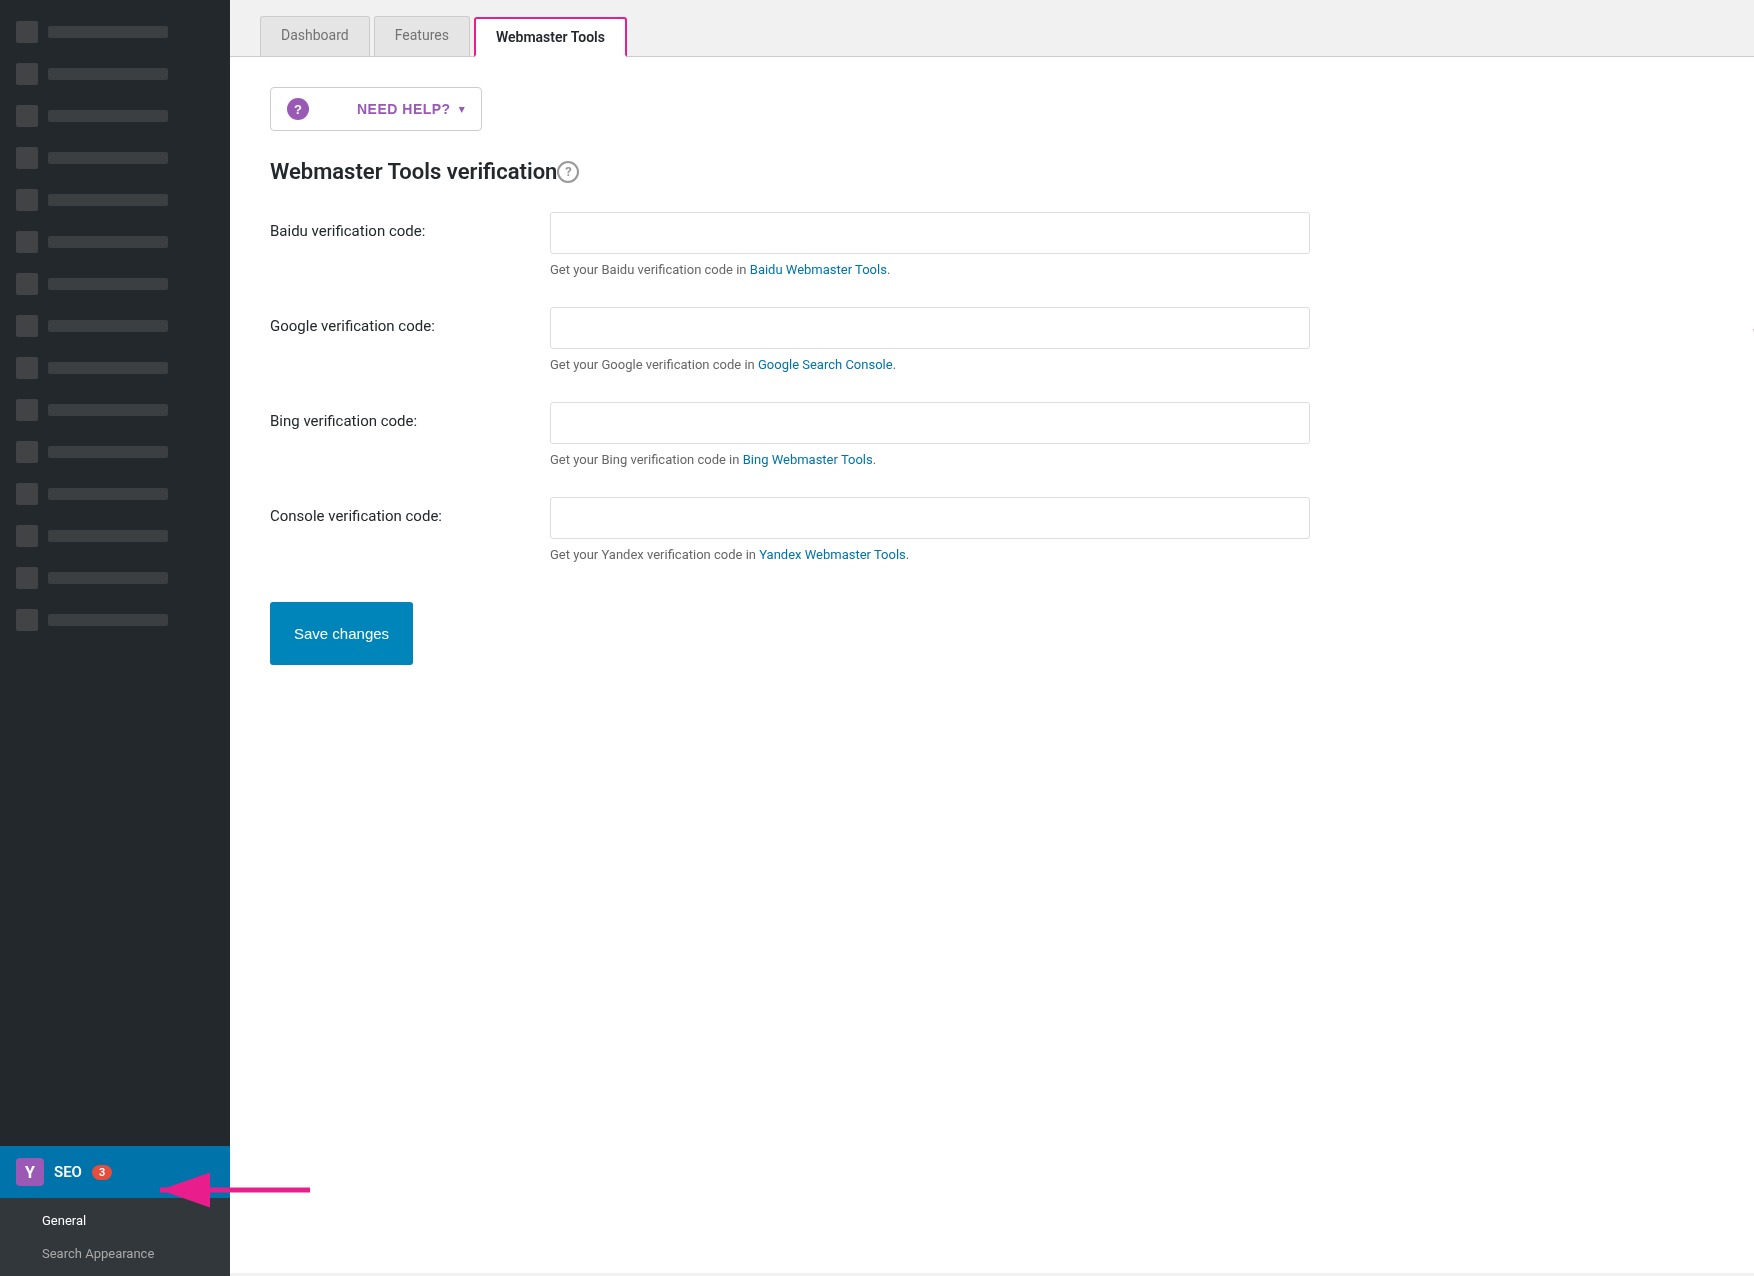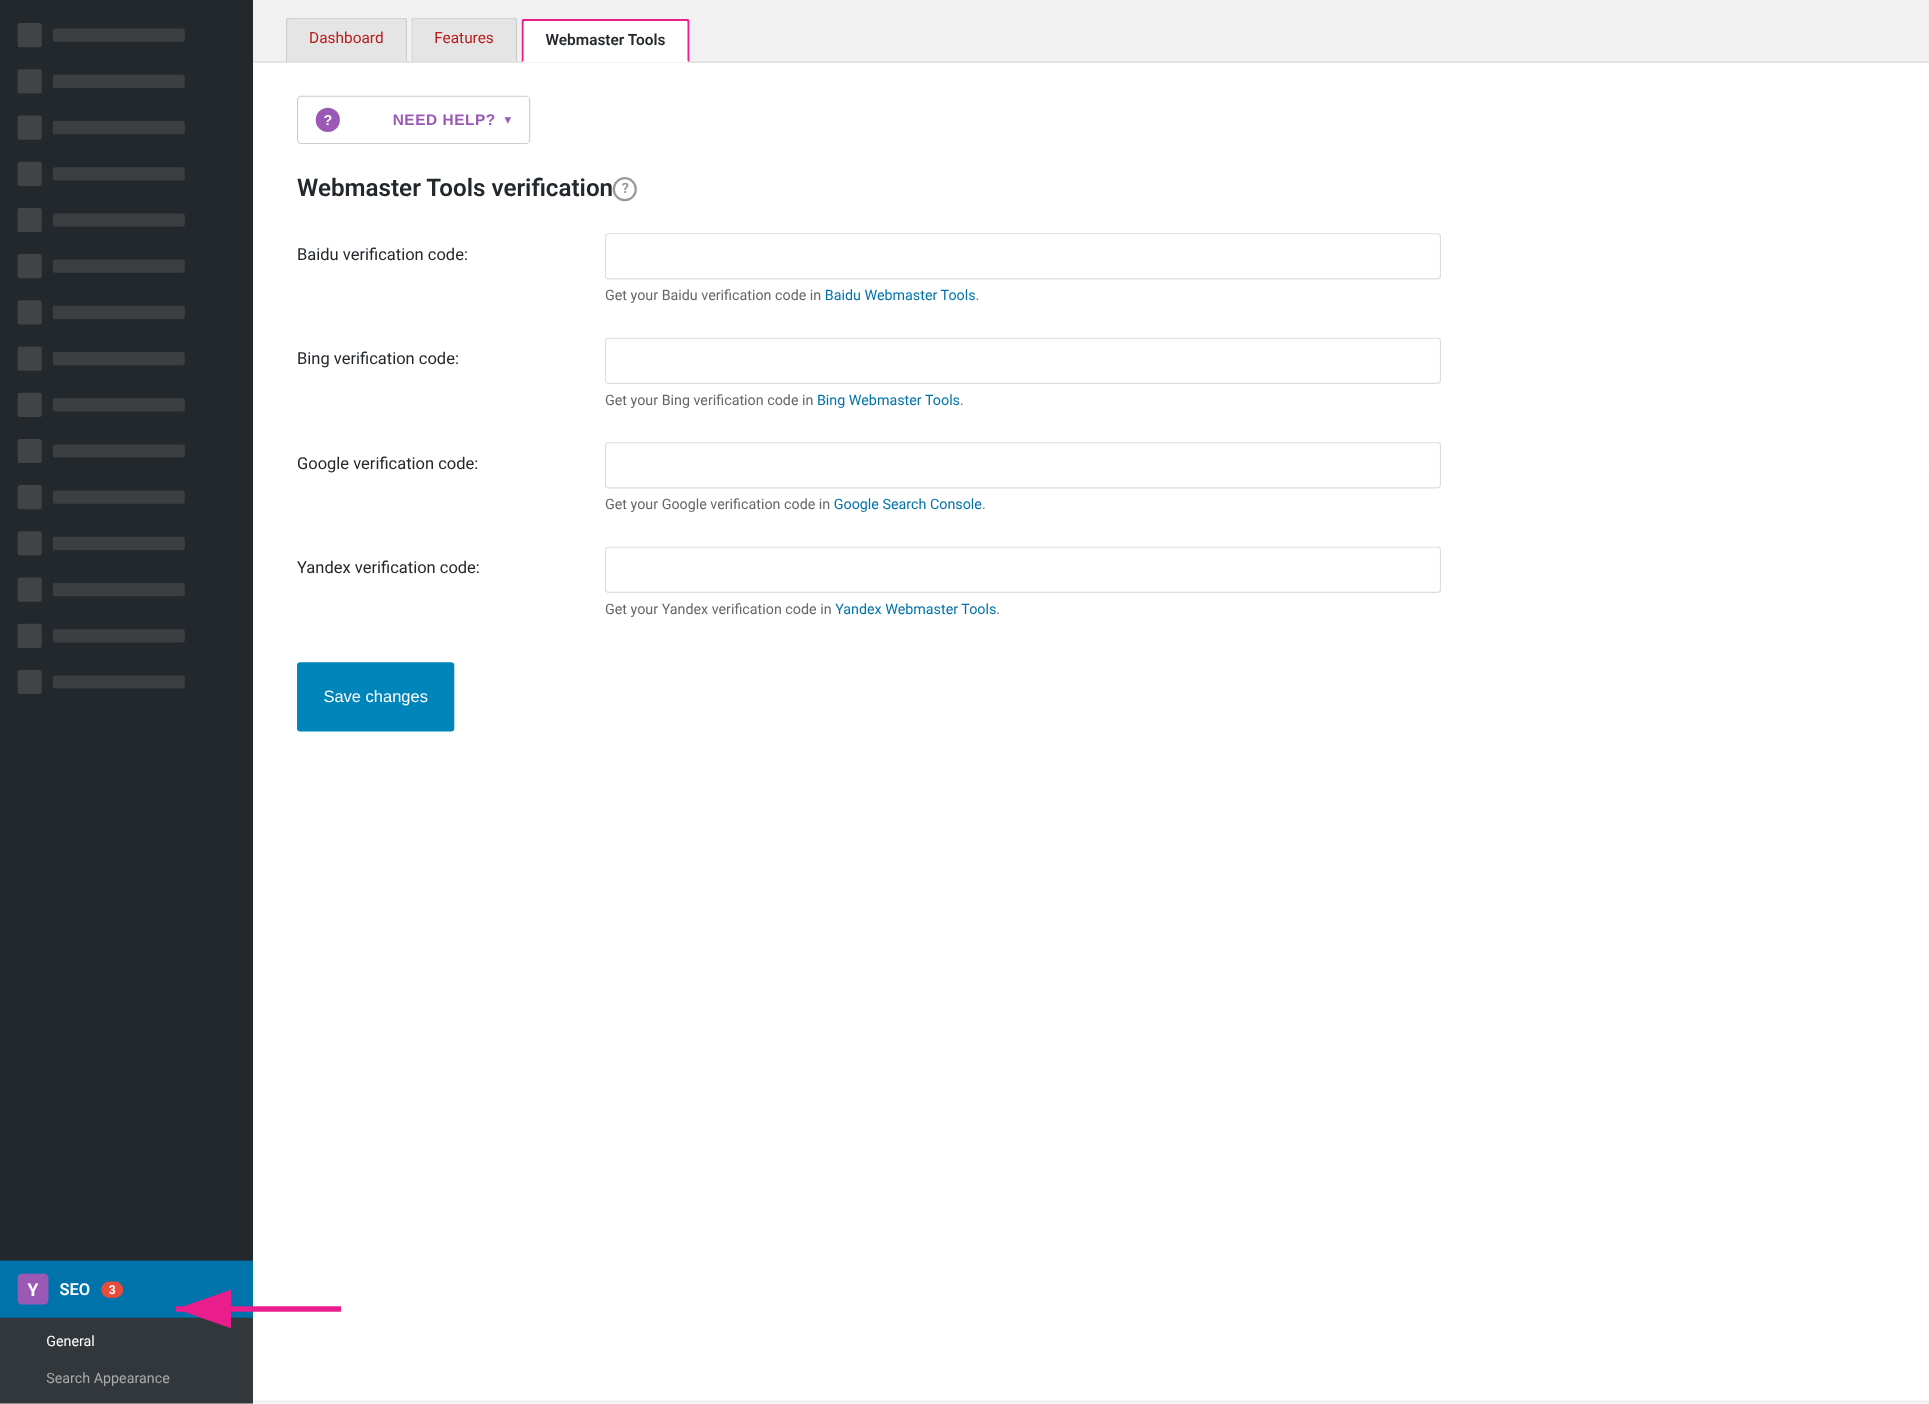--- a/index.html
+++ b/index.html
@@ -91,21 +91,21 @@
       gap: 4px;
     }
     .tab {
       padding: 10px 20px;
       background: #e5e5e5;
       border: 1px solid #ccc;
       border-bottom: none;
       border-radius: 3px 3px 0 0;
       cursor: pointer;
       font-size: 14px;
-      color: #b91c1c;
+      color: #737373;
     }
     .tab.active {
       background: white;
       border: 2px solid #e91e8c;
       border-bottom: 2px solid white;
       color: #23282d;
       font-weight: 600;
       position: relative;
       bottom: -1px;
     }
@@ -387,31 +387,20 @@
       <span class="help-circle">?</span>
     </div>
 
     
     <div class="form-row">
       <div class="form-label">Baidu verification code:</div>
       <div class="form-field">
         <input type="text" class="form-input" value="" style="">
         <div class="form-help">
           <span>Get your Baidu verification code in </span><a href="#">Baidu Webmaster Tools</a>.
-        </div>
-      </div>
-    </div>
-
-    
-    <div class="form-row">
-      <div class="form-label">Bing verification code:</div>
-      <div class="form-field">
-        <input type="text" class="form-input" value="" style="">
-        <div class="form-help">
-          <span>Get your Bing verification code in </span><a href="#">Bing Webmaster Tools</a>.
         </div>
       </div>
     </div>
 
     
     <div class="form-row google-row-wrapper" style="position:relative;">
       <div class="form-label">Google verification code:</div>
       <div class="form-field" style="position:relative;">
         <input type="text" class="form-input" value="" style="">
         <div class="form-help">
@@ -426,21 +415,32 @@
               </marker>
             </defs>
             <path d="M 290,15 Q 200,15 80,35" stroke="#e91e8c" stroke-width="6" fill="none" marker-end="url(#arrowhead)"></path>
           </svg>
         </div>
       </div>
     </div>
 
     
     <div class="form-row">
-      <div class="form-label">Yandex verification code:</div>
+      <div class="form-label">Bing verification code:</div>
+      <div class="form-field">
+        <input type="text" class="form-input" value="" style="">
+        <div class="form-help">
+          <span>Get your Bing verification code in </span><a href="#">Bing Webmaster Tools</a>.
+        </div>
+      </div>
+    </div>
+
+    
+    <div class="form-row">
+      <div class="form-label">Console verification code:</div>
       <div class="form-field">
         <input type="text" class="form-input" value="" style="">
         <div class="form-help">
           <span>Get your Yandex verification code in </span><a href="#">Yandex Webmaster Tools</a>.
         </div>
       </div>
     </div>
 
     
     <button class="save-btn">

